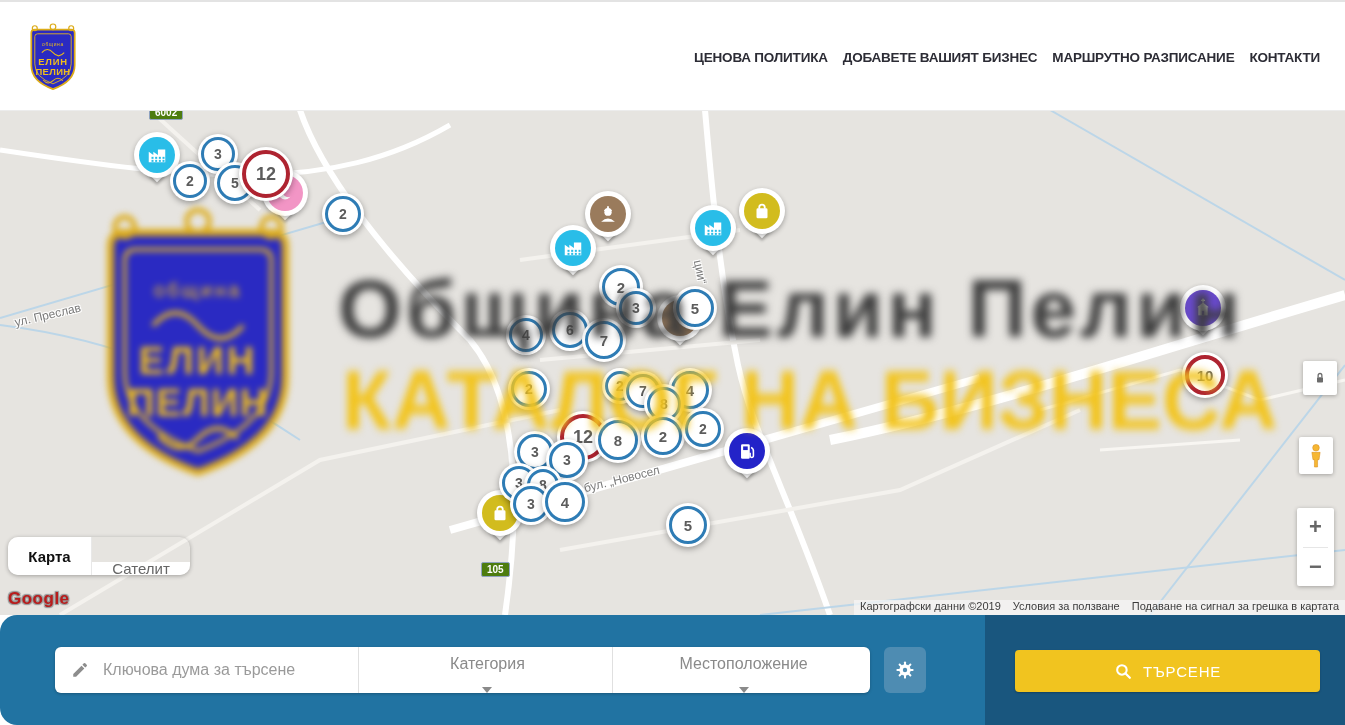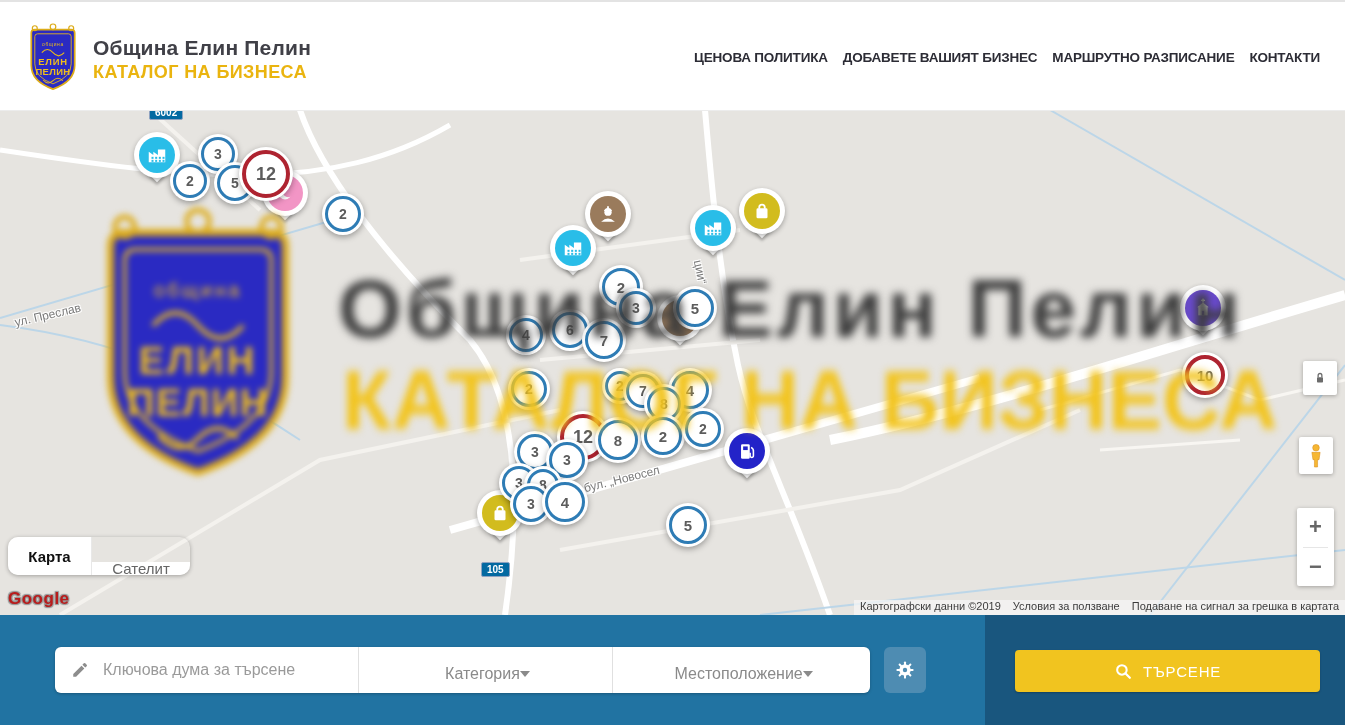--- a/index.html
+++ b/index.html
@@ -16,21 +16,21 @@
   .logo-text .t2{font-size:18px;font-weight:700;color:#eab40f;letter-spacing:.4px;margin-top:2px;}
   #nav{position:absolute;right:25px;top:0;height:110px;display:flex;align-items:center;gap:15px;}
   #nav a{font-size:13.5px;font-weight:700;color:#2c2c35;text-decoration:none;letter-spacing:-.2px;cursor:pointer;}
 
   
   #map{position:absolute;left:0;top:110px;width:1345px;height:505px;background:#e6e4e0;overflow:hidden;cursor:grab;}
   #roads{position:absolute;left:0;top:0;z-index:0;}
   .road-label{position:absolute;z-index:1;font-size:12px;color:#7a7a7a;white-space:nowrap;
      text-shadow:1px 1px 0 #fff,-1px -1px 0 #fff,1px -1px 0 #fff,-1px 1px 0 #fff;}
   .road-badge{position:absolute;z-index:1;font-size:10px;font-weight:700;color:#fff;
-     background:#0369a1;border:1px solid #8fa2c0;border-radius:2px;padding:1px 5px;}
+     background:#4d7c0f;border:1px solid #8fa2c0;border-radius:2px;padding:1px 5px;}
 
   
   .pin{position:absolute;z-index:2;width:0;height:0;}
   .pin-tail{position:absolute;width:16px;height:16px;background:#fff;transform:rotate(45deg);
      left:-8px;top:8px;box-shadow:2px 2px 3px rgba(0,0,0,.25);}
   .pin-circle{position:absolute;left:-23px;top:-23px;width:46px;height:46px;border-radius:50%;
      background:#fff;display:flex;align-items:center;justify-content:center;
      box-shadow:0 2px 5px rgba(0,0,0,.3);}
   .pin-inner{width:36px;height:36px;border-radius:50%;display:flex;align-items:center;justify-content:center;}
   .cluster{position:absolute;z-index:3;background:#fff;border-radius:50%;
@@ -66,30 +66,30 @@
   #mt-sat{width:98px;color:#666;margin-top:25px;}
   #google-logo{position:absolute;left:8px;bottom:6px;z-index:10;font-size:17px;font-weight:700;color:#b91c1c;
      letter-spacing:.5px;cursor:pointer;
      text-shadow:0 0 1px #8a8a8a,1px 1px 1px #9a9a9a,-1px -1px 1px #9a9a9a,1px -1px 1px #9a9a9a,-1px 1px 1px #9a9a9a;}
   #attribution{position:absolute;right:0;bottom:0;height:15px;z-index:10;display:flex;gap:0;
      background:rgba(245,245,245,.75);font-size:11px;color:#3c3c3c;}
   #attribution span{padding:0 6px;white-space:nowrap;}
   #attribution .link{cursor:pointer;}
 
   
-  #panel{position:absolute;left:0;top:615px;width:1345px;height:110px;background:var(--blue-panel,#2173a2);z-index:30;}
+  #panel{position:absolute;left:0;top:615px;width:1345px;height:110px;background:var(--blue-panel,#2173a2);z-index:30;border-radius:17px;}
   #panel-dark{position:absolute;left:985px;top:0;width:360px;height:110px;background:var(--blue-dark,#19567e);}
   #searchbar{position:absolute;left:55px;top:32px;width:815px;height:46px;background:#fff;border-radius:6px;
      display:flex;align-items:stretch;box-shadow:0 1px 3px rgba(0,0,0,.25);}
   .sb-section{display:flex;align-items:center;}
   #kw-section{width:303px;padding-left:16px;gap:12px;}
   #kw-input{border:0;outline:0;flex:1;font-size:16px;color:#444;font-family:"Liberation Sans",sans-serif;min-width:0;}
   #kw-input::placeholder{color:#9a9a9a;}
   .sb-divider{width:1px;background:#e0e0e0;}
-  .sb-select{width:254px;padding:8px 14px 0 18px;justify-content:center;cursor:pointer;}
+  .sb-select{width:254px;padding:8px 14px 0 18px;justify-content:space-between;cursor:pointer;flex-direction:column;}
   #loc-select{width:257px;}
   .sb-select .sel-text{font-size:16px;color:#8a8a8a;}
   .caret{width:0;height:0;border-left:5px solid transparent;border-right:5px solid transparent;
      border-top:6px solid #8a8a8a;}
   #gear-btn{position:absolute;left:884px;top:32px;width:42px;height:46px;border-radius:6px;
      background:#4e8cb2;display:flex;align-items:center;justify-content:center;cursor:pointer;}
   #search-btn{position:absolute;left:1015px;top:35px;width:305px;height:42px;border-radius:4px;border:0;
      background:var(--accent-yellow,#f1c41f);display:flex;align-items:center;justify-content:center;gap:10px;
      cursor:pointer;box-shadow:0 1px 2px rgba(0,0,0,.25);}
   #search-btn .lbl{font-size:15px;font-weight:400;color:#fff;letter-spacing:.8px;}
@@ -108,24 +108,20 @@
         <path d="M36,28 H124 Q132,28 132,36 V114 Q132,152 80,171 Q28,152 28,114 V36 Q28,28 36,28 Z" fill="none" stroke="#e7b81c" stroke-width="2.5"></path>
         <circle cx="28" cy="12" r="7" fill="none" stroke="#dcab18" stroke-width="3.5"></circle>
         <circle cx="80" cy="8" r="8" fill="none" stroke="#dcab18" stroke-width="3.5"></circle>
         <circle cx="132" cy="12" r="7" fill="none" stroke="#dcab18" stroke-width="3.5"></circle>
         <text x="80" y="62" text-anchor="middle" font-size="14" letter-spacing="2" fill="#eebd1d">община</text>
         <path d="M48,82 q16,-18 32,0 q16,18 32,0" fill="none" stroke="#e7b81c" stroke-width="3"></path>
         <text x="80" y="116" text-anchor="middle" font-size="27" font-weight="bold" letter-spacing="2" fill="#eebd1d">ЕЛИН</text>
         <text x="80" y="146" text-anchor="middle" font-size="27" font-weight="bold" letter-spacing="1" fill="#eebd1d">ПЕЛИН</text>
         <path d="M52,160 q14,16 28,2 q14,-14 28,0" fill="none" stroke="#e7b81c" stroke-width="3"></path>
       </svg>
-      <div class="logo-text">
-        <div class="t1">Община Елин Пелин</div>
-        <div class="t2">КАТАЛОГ НА БИЗНЕСА</div>
-      </div>
     </div>
     <nav id="nav">
       <a>ЦЕНОВА ПОЛИТИКА</a>
       <a>ДОБАВЕТЕ ВАШИЯТ БИЗНЕС</a>
       <a>МАРШРУТНО РАЗПИСАНИЕ</a>
       <a>КОНТАКТИ</a>
     </nav>
   </div>
 
   <div id="map">

